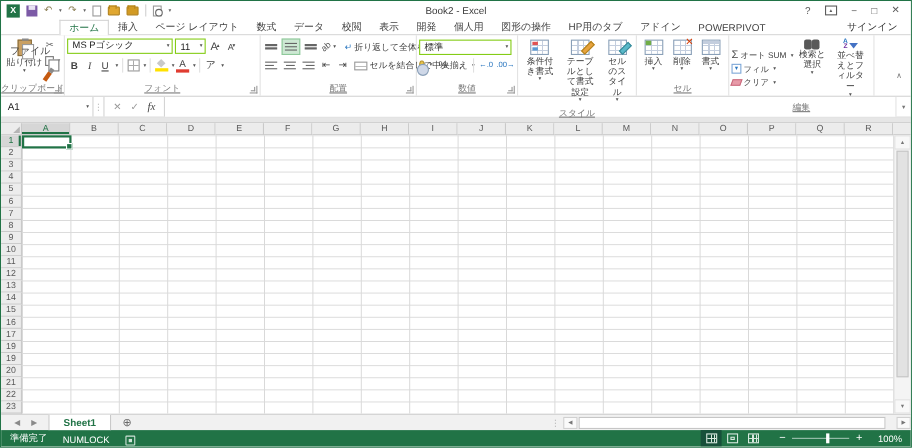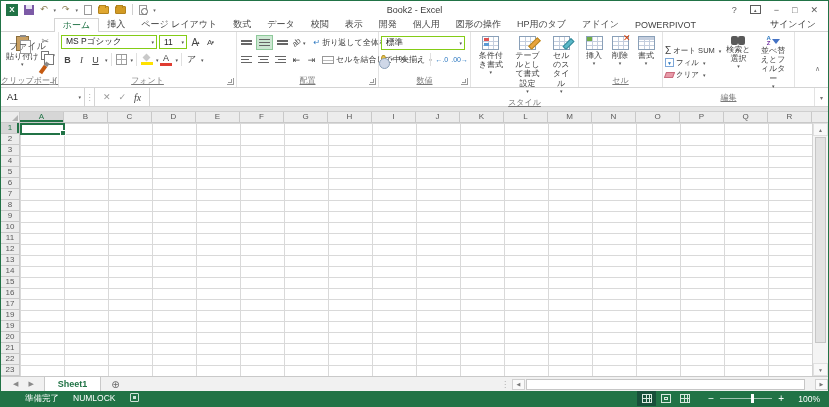--- a/index.html
+++ b/index.html
@@ -181,21 +181,21 @@
   .sheettab.active { color:#217346; font-weight:bold; }
   .addsheet { display:flex; align-items:center; padding:0 10px; color:#6a6a6a; font-size:10px; }
   .hscrollzone { margin-left:auto; display:flex; align-items:center; width:330px; }
   .hsplit { color:#aaa; font-size:8px; padding:0 3px; }
   .harrow { width:13px; height:11px; background:#fafafa; border:1px solid #d0d0d0; display:flex; align-items:center; justify-content:center; font-size:5px; color:#777; }
   .htrack { flex:1; height:11px; position:relative; margin:0 1px; }
   .hthumb { position:absolute; left:0; top:0; height:11px; width:97%; background:#fff; border:1px solid #c6c6c6; }
 
   
   .statusbar { height:15px; background:#217346; display:flex; align-items:center; color:#fff; font-size:8.5px; }
-  .sleft { display:flex; align-items:flex-start; gap:14px; padding-left:8px;margin-left:16px; }
+  .sleft { display:flex; align-items:flex-end; gap:14px; padding-left:8px; }
   .macroico { width:9px; height:9px; border:1px solid #cfe3d8; border-radius:1px; position:relative; }
   .macroico:before { content:""; position:absolute; left:2px; top:2px; width:3px; height:3px; background:#cfe3d8; }
   .sright { margin-left:auto; display:flex; align-items:center; padding-right:8px; }
   .viewbtns { display:flex; margin-right:14px; }
   .vb { width:19px; height:15px; display:flex; align-items:center; justify-content:center; }
   .vb.active { background:#17503a; }
   .vbico { width:10px; height:9px; border:1px solid #d8e9df; background:
     linear-gradient(to right,transparent 3px,#d8e9df 3px,#d8e9df 4px,transparent 4px,transparent 6px,#d8e9df 6px,#d8e9df 7px,transparent 7px),
     linear-gradient(to bottom,transparent 3px,#d8e9df 3px,#d8e9df 4px,transparent 4px); }
   .vbico2 { width:10px; height:9px; border:1px solid #d8e9df; position:relative; }

